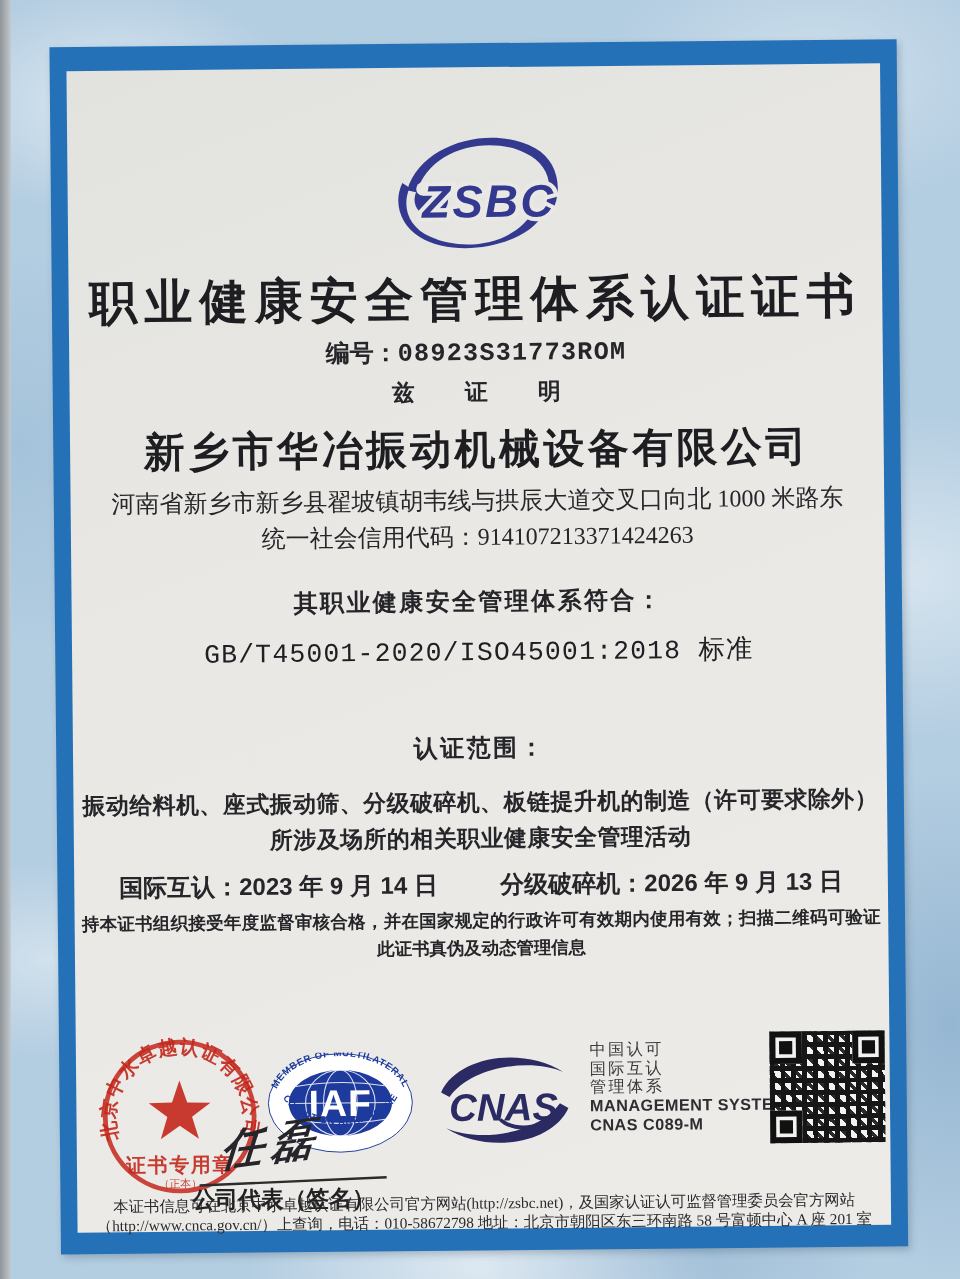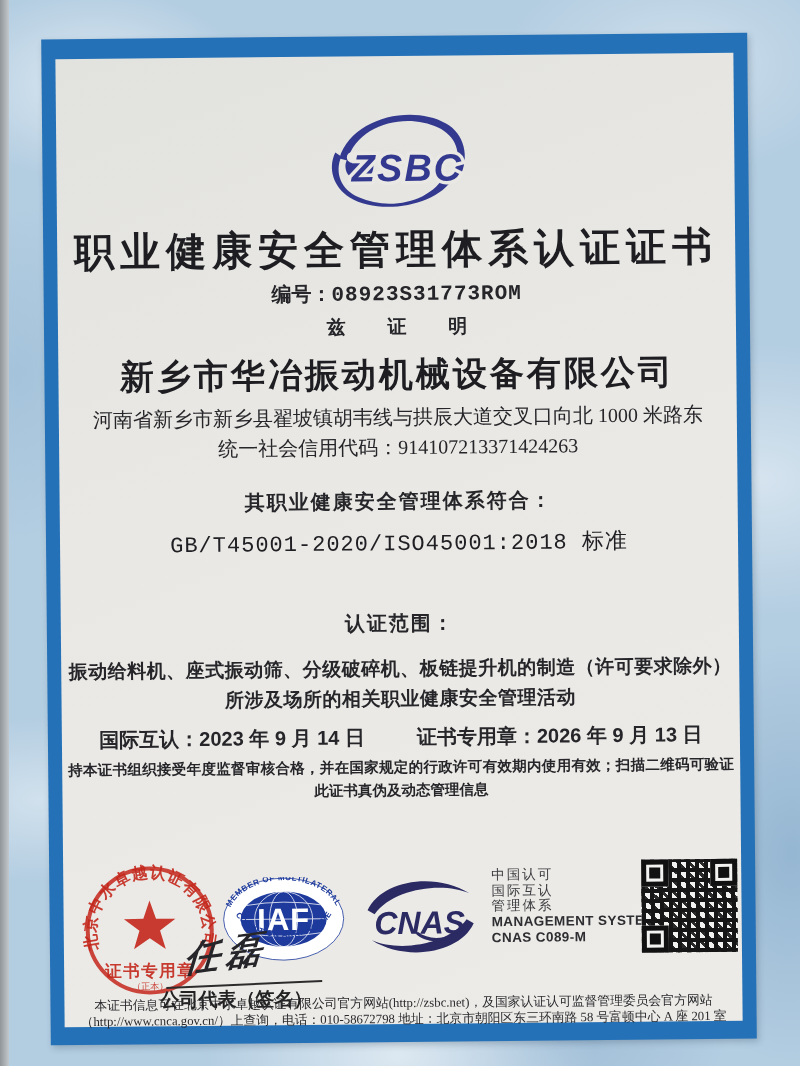--- a/index.html
+++ b/index.html
@@ -133,21 +133,21 @@
       </div>
 
       <div class="abs std-intro">其职业健康安全管理体系符合：</div>
       <div class="abs std-value">GB/T45001-2020/ISO45001:2018 标准</div>
 
       <div class="abs scope-label">认证范围：</div>
       <div class="abs scope-l1">振动给料机、座式振动筛、分级破碎机、板链提升机的制造（许可要求除外）</div>
       <div class="abs scope-l2">所涉及场所的相关职业健康安全管理活动</div>
 
       <div class="abs dates">
-        <span>国际互认：</span><span>2023 年 9 月 14 日</span><span class="gap"></span><span>证书专用章：</span><span>2026 年 9 月 13 日</span>
+        <span>国际互认：</span><span>2023 年 9 月 14 日</span><span class="gap"></span><span>分级破碎机：</span><span>2026 年 9 月 13 日</span>
       </div>
       <div class="abs notice1">持本证书组织接受年度监督审核合格，并在国家规定的行政许可有效期内使用有效；扫描二维码可验证</div>
       <div class="abs notice2">此证书真伪及动态管理信息</div>
 
       <svg class="stamp" viewBox="0 0 136 136">
         <circle cx="68" cy="68" r="62" fill="none" stroke="#c4271c" stroke-width="4" opacity="0.85"></circle>
         <defs>
             <path id="stampArc" d="M 20,94 A 54,54 0 1 1 116,94" fill="none"></path>
           </defs>
         <text font-size="16" font-weight="bold" fill="#c4271c" opacity="0.9" letter-spacing="1">

